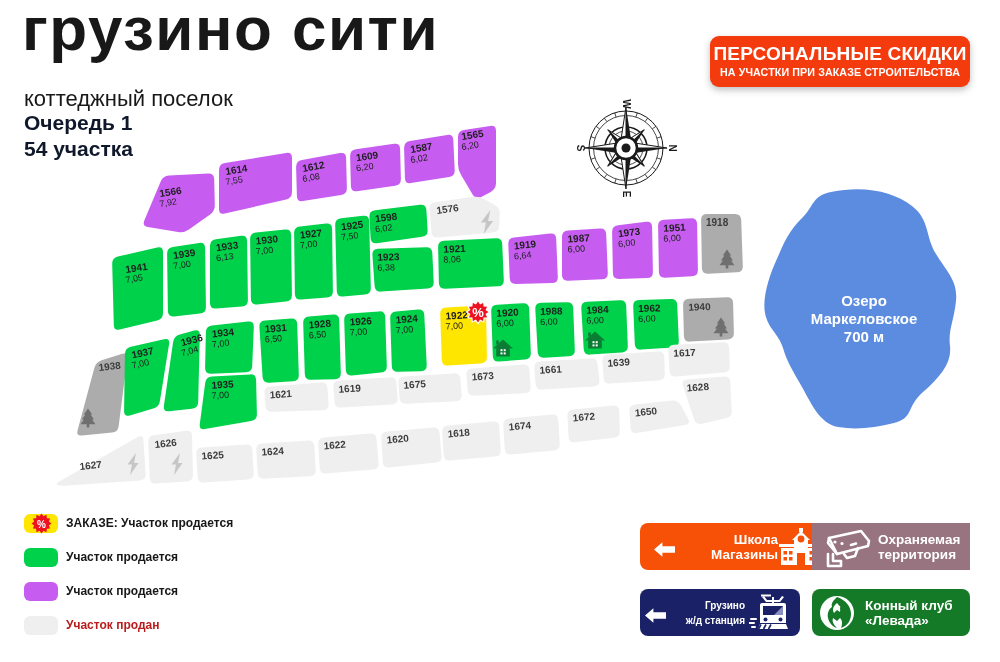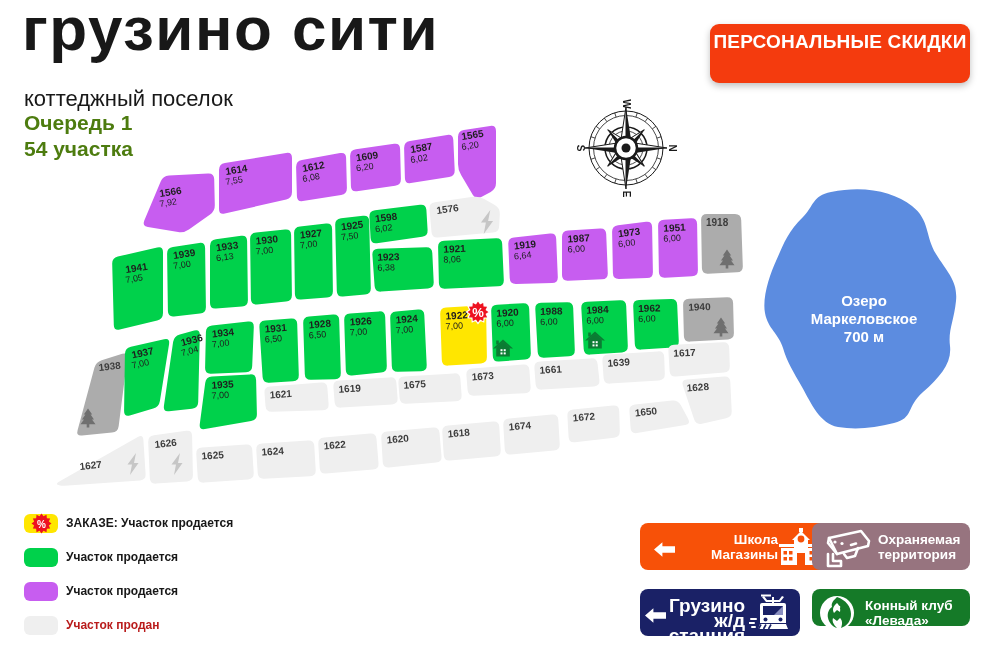--- a/index.html
+++ b/index.html
@@ -11,26 +11,27 @@
   .pn { font: 700 10px "Liberation Sans", sans-serif; }
   .pa { font: 400 9px "Liberation Sans", sans-serif; }
 </style>
 </head>
 <body>
 
 <div class="abs" style="left:22px; top:-11px; font-size:62px; font-weight:700; letter-spacing:1.5px; color:#181818; line-height:80px;">грузино сити</div>
 
 <div class="abs" style="left:24px; top:66px; font-size:22px; font-weight:400; color:#181818;margin-top:20px;">коттеджный поселок</div>
 
-<div class="abs" style="left:24px; top:110px; font-size:21px; font-weight:700; color:#4d7c0f; line-height:26px;">Очередь 1<br>54 участка</div>
-
-<div class="abs" style="left:710px; top:24px; width:260px; height:59px; background:#f43b0e; border-radius:9px; box-shadow:0 3px 7px rgba(0,0,0,0.25); text-align:center; color:#fff;">
+<div class="abs" style="left:24px; top:110px; font-size:21px; font-weight:700; color:#0f172a; line-height:26px;">Очередь 1<br>54 участка</div>
+
+<div class="abs" style="left:710px; top:36px; width:260px; height:51px; background:#f43b0e; border-radius:9px; box-shadow:0 3px 7px rgba(0,0,0,0.25); text-align:center; color:#fff;">
 
   <div style="margin-top:7px; font-size:19px; font-weight:700; letter-spacing:0.2px;">ПЕРСОНАЛЬНЫЕ СКИДКИ</div>
 
+  <div style="margin-top:1px; font-size:10.7px; font-weight:700; letter-spacing:0.1px;">НА УЧАСТКИ ПРИ ЗАКАЗЕ СТРОИТЕЛЬСТВА</div>
 </div>
 
 <svg class="abs" style="left:0; top:0;" width="1000" height="662" viewBox="0 0 1000 662">
 
 <path d="M 147.9 227.0 Q 142.0 226.0 144.3 220.5 L 160.7 181.5 Q 163.0 176.0 169.0 175.6 L 208.0 173.4 Q 214.0 173.0 214.2 179.0 L 214.8 205.0 Q 215.0 211.0 210.1 214.5 L 188.9 229.5 Q 184.0 233.0 178.1 232.0 Z" fill="#c75df0"></path>
 <text class="pn" transform="translate(160.0 197.0) rotate(-9.0)" fill="#1e1e1e">1566</text>
 <text class="pa" transform="translate(160.0 207.0) rotate(-9.0)" fill="#1e1e1e">7,92</text>
 
 <path d="M 219.0 170.0 Q 219.0 164.0 224.9 163.0 L 286.1 153.0 Q 292.0 152.0 292.0 158.0 L 292.0 192.0 Q 292.0 198.0 286.2 199.4 L 224.8 213.6 Q 219.0 215.0 219.0 209.0 Z" fill="#c75df0"></path>
 <text class="pn" transform="translate(225.9 175.0) rotate(-9.3)" fill="#1e1e1e">1614</text>
@@ -377,21 +378,21 @@
           <rect x="11" y="29" width="3.5" height="3.5"></rect>
         <rect x="31.5" y="23" width="3.5" height="3.5"></rect>
           <rect x="37" y="23" width="3.5" height="3.5"></rect>
         <rect x="31.5" y="29" width="3.5" height="3.5"></rect>
           <rect x="37" y="29" width="3.5" height="3.5"></rect>
       </g>
     </g>
   </svg>
 </div>
 
-<div class="abs" style="left:812px; top:523px; width:158px; height:47px; background:#97747f; border-radius:8px; color:#fff;">
+<div class="abs" style="left:812px; top:523px; width:158px; height:47px; background:#97747f; border-radius:0; color:#fff;">
 
   <svg style="position:absolute; left:13px; top:5px;" width="47" height="40" viewBox="0 0 47 40">
     <g fill="none" stroke="#fff" stroke-width="2.6" stroke-linejoin="round" stroke-linecap="round">
       <path d="M 4 10 L 36 3 L 44 13 L 43 18 L 12 26 Z"></path>
       <path d="M 4 10 L 3 15 L 12 26"></path>
       <path d="M 33 20 L 30 28 L 22 30 L 19 26"></path>
       <path d="M 8 26 L 8 33 L 16 33 L 16 38 L 3 38 L 3 26"></path>
       <path d="M 26 17 L 31 15.5"></path>
     </g>
     <circle cx="10" cy="14" r="1.6" fill="#fff"></circle>
@@ -400,21 +401,21 @@
 
   <div style="position:absolute; left:66px; top:9px; font-size:13.5px; font-weight:700; line-height:15px;">Охраняемая<br>территория</div>
 </div>
 
 <div class="abs" style="left:640px; top:589px; width:160px; height:47px; background:#1a2166; border-radius:8px; color:#fff;">
 
   <svg style="position:absolute; left:5px; top:19px;" width="21" height="15" viewBox="0 0 30 21">
     <path d="M 12 0 L 12 6 L 30 6 L 30 15 L 12 15 L 12 21 L 0 10.5 Z" fill="#fff"></path>
   </svg>
 
-  <div style="position:absolute; right:55px; top:9px; text-align:right; font-size:19px; font-weight:700; line-height:15px;">Грузино<br>ж/д станция</div>
+  <div style="position:absolute; right:55px; top:9px; text-align:right; font-size:10px; font-weight:700; line-height:15px;">Грузино<br>ж/д станция</div>
 
   <svg style="position:absolute; right:11px; top:4px;" width="40" height="40" viewBox="0 0 40 40">
     <g fill="#fff">
       <path d="M 17 9 L 31 9 L 35 4 L 33 3 L 30 7 L 18 7 L 15 3 L 13 4 Z"></path>
       <rect x="12" y="1.5" width="10" height="2"></rect>
       <rect x="23" y="4" width="2" height="6"></rect>
       <path d="M 13 10 L 35 10 Q 37 10 37 12 L 37 30 L 11 30 L 11 12 Q 11 10 13 10 Z"></path>
       <path d="M 11 31 L 37 31 L 39 36 L 9 36 Z"></path>
     </g>
     <path d="M 14 13 L 34 13 L 34 22 L 14 22 Z" fill="#1a2166"></path>
@@ -427,21 +428,21 @@
         <path d="M 22 31.5 L 19.5 36"></path>
     </g>
     <g stroke="#fff" stroke-width="2" stroke-linecap="round">
       <path d="M 2 26 L 7 26"></path>
         <path d="M 0 30 L 5 30"></path>
         <path d="M 3 34 L 6 34"></path>
     </g>
   </svg>
 </div>
 
-<div class="abs" style="left:812px; top:589px; width:158px; height:37px; background:#157a28; border-radius:8px; color:#fff;">
+<div class="abs" style="left:812px; top:589px; width:158px; height:47px; background:#157a28; border-radius:8px; color:#fff;">
 
   <svg style="position:absolute; left:7px; top:6px;" width="36" height="36" viewBox="0 0 36 36">
     <circle cx="18" cy="18" r="17" fill="#fff"></circle>
     <path d="M 18 2 C 14 6 12 8 13 12 C 10 14 8 18 9 23 C 10 28 14 32 18 33 C 14 29 13 26 14 23 L 18 26 L 21 23 C 23 25 24 28 22 33 C 28 31 32 26 32 19 C 32 12 27 5 18 2 Z" fill="#157a28"></path>
     <path d="M 18 8 C 20 10 22 13 21 17 L 18 15 L 15 18 C 13 15 14 11 18 8 Z" fill="#fff"></path>
     <circle cx="20" cy="12" r="1.3" fill="#fff"></circle>
   </svg>
 
   <div style="position:absolute; left:53px; top:9px; font-size:13.5px; font-weight:700; line-height:15px;">Конный клуб<br>«Левада»</div>
 </div>

